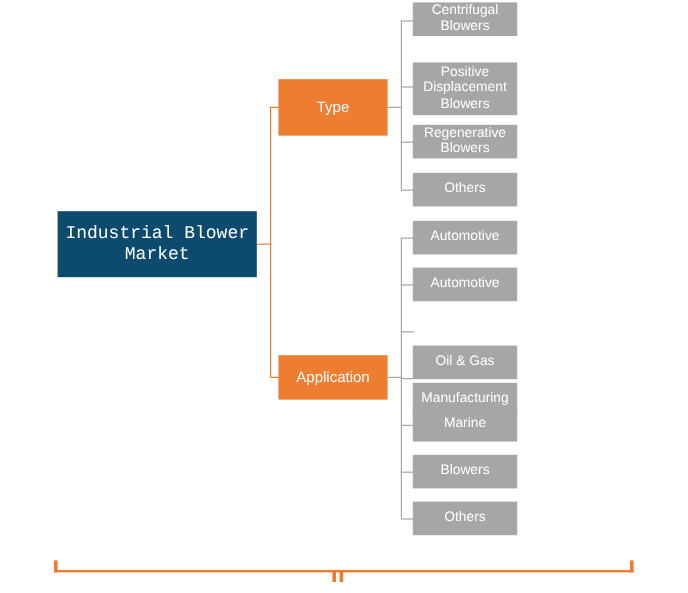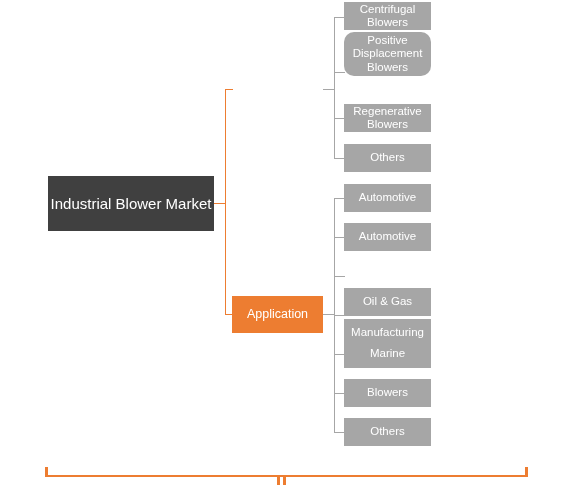--- a/index.html
+++ b/index.html
@@ -25,27 +25,28 @@
     display: flex;
     align-items: center;
     justify-content: center;
     text-align: center;
     color: #ffffff;
     line-height: 1.15;
     white-space: pre-line;
   }
 
   .node.root {
-    background: #404040;
+    background: #0c4a6e;
     font-size: 15px;
     font-weight: normal;
     left: 48px;
     top: 176px;
     width: 166px;
     height: 55px;
+    font-family: Liberation Mono, monospace;
   }
 
   .node.branch {
     background: #ED7D31;
     font-size: 12.5px;
     width: 91px;
   }
   .node.branch.type-node   { left: 232px; top: 66px;  height: 47px; }
   .node.branch.app-node    { left: 232px; top: 296px; height: 37px; }
 
@@ -103,26 +104,27 @@
   <div class="ln h gray" style="left:334px; top:198px; width:11px;"></div>
   <div class="ln h gray" style="left:334px; top:237px; width:11px;"></div>
   <div class="ln h gray" style="left:334px; top:276px; width:11px;"></div>
   <div class="ln h gray" style="left:334px; top:315px; width:11px;"></div>
   <div class="ln h gray" style="left:334px; top:354px; width:11px;"></div>
   <div class="ln h gray" style="left:334px; top:393px; width:11px;"></div>
   <div class="ln h gray" style="left:334px; top:432px; width:11px;"></div>
 
   <div class="node root">Industrial Blower Market</div>
 
+  <div class="node branch type-node">Type</div>
 
   <div class="node branch app-node">Application</div>
 
   <div class="node leaf" style="top:2px;">Centrifugal Blowers</div>
 
-  <div class="node leaf tall" style="top:32px;border-radius:10px;">Positive Displacement Blowers</div>
+  <div class="node leaf tall" style="top:52px;">Positive Displacement Blowers</div>
 
   <div class="node leaf" style="top:104px;">Regenerative Blowers</div>
 
   <div class="node leaf" style="top:144px;">Others</div>
 
   <div class="node leaf" style="top:184px;">Automotive</div>
 
   <div class="node leaf" style="top:223px;">Automotive</div>
 
   <div class="node leaf" style="top:262px;margin-top:26px;">Oil &amp; Gas</div>

